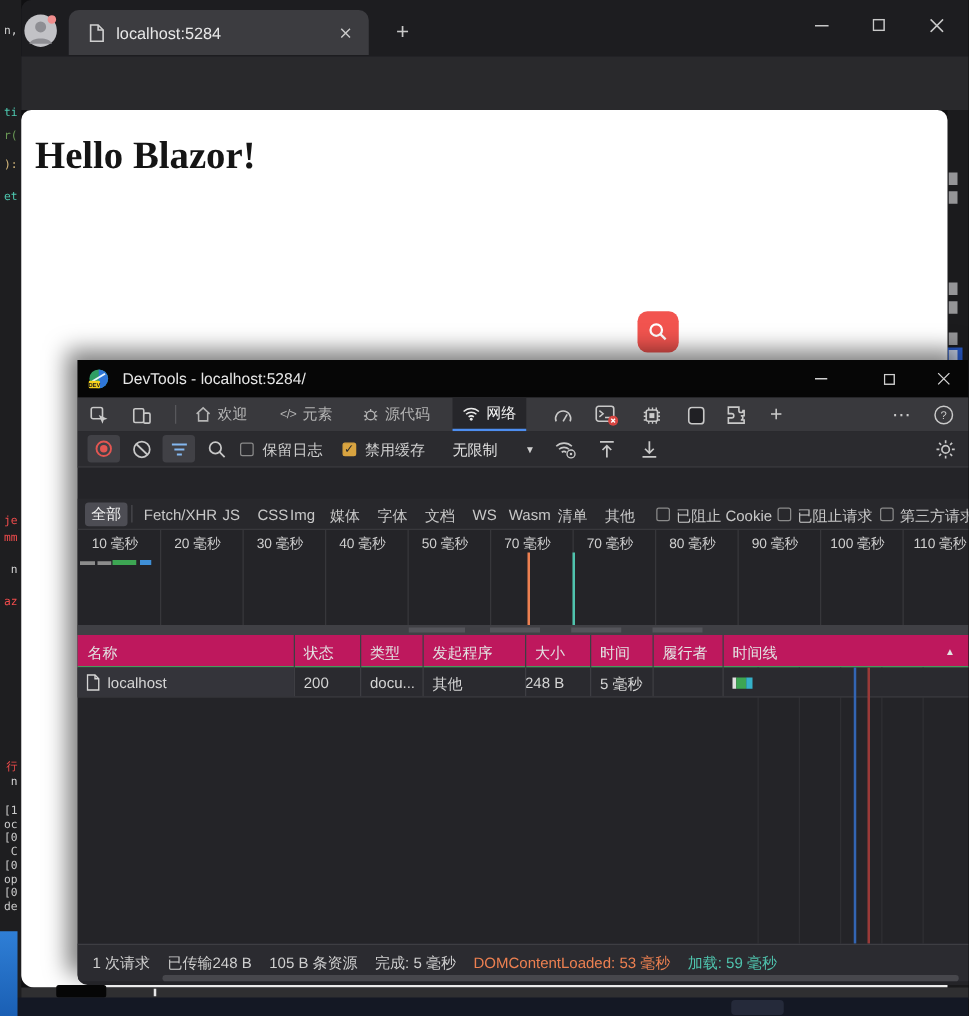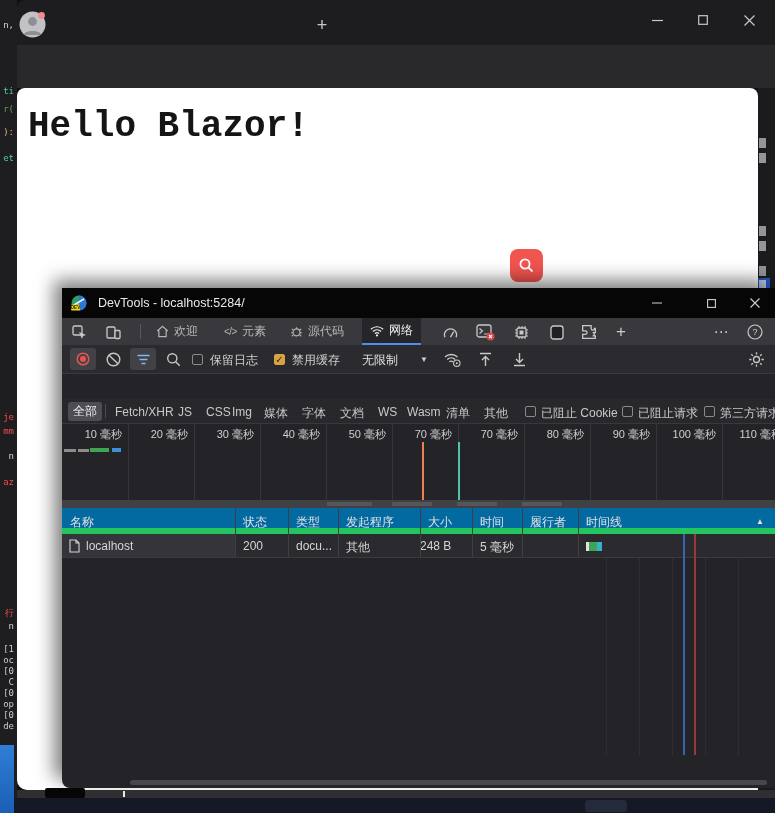--- a/index.html
+++ b/index.html
@@ -19,44 +19,44 @@
   .tab{position:absolute;left:38px;top:8px;width:240px;height:36px;background:#3c3c40;
        border-radius:8px 8px 0 0;display:flex;align-items:center;color:#e8e8e8;font-size:13px;}
   .btoolbar{position:absolute;left:0;top:45px;width:758px;height:43px;background:#29292c;}
   .tbico{position:absolute;top:52px;width:26px;height:28px;color:#c9c9c9;}
   .pill{position:absolute;left:135px;top:52px;width:290px;height:28px;background:#3b3b3f;border-radius:14px;
         display:flex;align-items:center;color:#e6e6e6;font-size:13px;}
   .winbtn{position:absolute;top:8px;width:36px;height:24px;color:#c8c8c8;}
   
   .page{position:absolute;left:0;top:88px;width:741px;height:702px;background:#ffffff;
         border-radius:8px 8px 0 10px;}
-  .page h1{margin:0;position:absolute;left:11px;top:18px;font-size:36px;font-weight:bold;color:#151515;
-           font-family:Liberation Mono, monospace;}
+  .page h1{margin:0;position:absolute;left:11px;top:18px;font-size:31px;font-weight:bold;color:#151515;
+           font-family:Liberation Serif, serif;}
   .page p{margin:0;position:absolute;left:11px;top:84px;font-size:17px;color:#1a1a1a;}
   .redbtn{position:absolute;left:493px;top:161px;width:33px;height:33px;background:#f2544f;border-radius:8px;}
   
   .devtools{left:62px;top:288px;width:713px;height:500px;background:#242428;border-bottom-left-radius:8px;
             box-shadow:-8px -8px 18px rgba(0,0,0,.5);overflow:hidden;color:#cfcfcf;font-size:12px;}
   .dt-title{position:absolute;left:0;top:0;width:713px;height:30px;background:#060606;color:#e8e8e8;
             font-size:12.5px;display:flex;align-items:center;}
   .dt-tabbar{position:absolute;left:0;top:30px;width:713px;height:27px;background:#39393d;}
   .dt-tab{position:absolute;top:0;height:27px;display:flex;align-items:center;gap:5px;color:#b5b5b5;}
   .dt-tab.active{color:#f2f2f2;background:#26262a;border-bottom:2px solid #4e8ef0;box-sizing:border-box;}
   .dt-toolbar{position:absolute;left:0;top:57px;width:713px;height:29px;background:#2b2b2f;border-bottom:1px solid #3a3a3e;box-sizing:border-box;}
   .toggle{position:absolute;top:3px;width:26px;height:22px;background:#414146;border-radius:3px;}
   .cb{position:absolute;width:11px;height:11px;border:1px solid #8a8a8a;border-radius:2px;background:transparent;box-sizing:border-box;}
   .cb.on{background:#d9a440;border-color:#d9a440;color:#2b2b2b;font-size:10px;line-height:10px;text-align:center;}
   .lbl{position:absolute;top:7px;color:#cfcfcf;white-space:nowrap;}
   .dt-filter{position:absolute;left:0;top:86px;width:713px;height:25px;background:#28282c;border-bottom:1px solid #38383c;box-sizing:border-box;}
   .dt-chips{position:absolute;left:0;top:111px;width:713px;height:25px;background:#28282c;border-bottom:1px solid #38383c;box-sizing:border-box;color:#c8c8c8;}
   .chip{position:absolute;top:6px;white-space:nowrap;}
   .overview{position:absolute;left:0;top:136px;width:713px;height:84px;background:#242428;overflow:hidden;}
   .gline{position:absolute;top:0;width:1px;height:76px;background:#37373b;}
-  .tick{position:absolute;top:3px;height:14px;width:60px;text-align:right;font-size:11px;color:#cfcfcf;white-space:nowrap;}
-  .hdr{position:absolute;left:0;top:220px;width:713px;height:26px;background:#0369a1;border-bottom:6px solid #22c55e;box-sizing:border-box;color:#e2e2e2;}
+  .tick{position:absolute;top:3px;height:14px;width:60px;text-align:center;font-size:11px;color:#cfcfcf;white-space:nowrap;}
+  .hdr{position:absolute;left:0;top:220px;width:713px;height:26px;background:#be185d;border-bottom:1px solid #22c55e;box-sizing:border-box;color:#e2e2e2;}
   .colsep{position:absolute;top:0;width:1px;height:26px;background:#3e3e43;}
   .hcell{position:absolute;top:6px;white-space:nowrap;}
   .rrow{position:absolute;left:0;top:246px;width:713px;height:24px;background:#2a2a2f;border-bottom:1px solid #3a3a3f;box-sizing:border-box;color:#d5d5d5;}
   .rcell{position:absolute;top:5px;white-space:nowrap;}
   .footer{position:absolute;left:0;top:467px;width:713px;height:30px;background:#2b2b30;border-top:1px solid #3e3e43;
           box-sizing:border-box;display:flex;align-items:center;gap:14px;padding-left:12px;color:#cfcfcf;white-space:nowrap;}
   .orange{color:#ed8051;} .teal{color:#4fc3ad;}
   
   .band{left:17px;top:790px;width:758px;height:9px;background:#2f2f31;}
   .taskbar{left:0;top:798px;width:775px;height:15px;background:#141824;}
@@ -104,20 +104,34 @@
 
       <div class="a" style="left:2px;top:11px;width:27px;height:27px">
         <svg width="27" height="27" viewBox="0 0 27 27">
           <circle cx="13.5" cy="13.5" r="13" fill="#c2c2c6"></circle>
           <circle cx="13.5" cy="10.5" r="4.4" fill="#8e8e93"></circle>
           <path d="M4.5 24c1.5-5.5 16.5-5.5 18 0z" fill="#8e8e93"></path>
           <circle cx="22.5" cy="4.5" r="3.4" fill="#f08d8d"></circle>
         </svg>
       </div>
 
+      <div class="tab">
+        <span class="ico" style="width:16px;height:16px;margin-left:14px">
+          <svg width="13" height="15" viewBox="0 0 13 15">
+              <path d="M1.5 1h6l4 4v9h-10z" fill="none" stroke="#cfcfcf" stroke-width="1.3"></path>
+              <path d="M7.5 1v4h4" fill="none" stroke="#cfcfcf" stroke-width="1.3"></path>
+            </svg>
+        </span>
+        <span style="margin-left:8px">localhost:5284</span>
+        <span class="ico" style="width:18px;height:18px;margin-left:auto;margin-right:10px">
+          <svg width="9" height="9" viewBox="0 0 9 9">
+              <path d="M1 1l7 7M8 1l-7 7" stroke="#c8c8c8" stroke-width="1.2"></path>
+            </svg>
+        </span>
+      </div>
 
       <div class="a ico" style="left:292px;top:12px;width:26px;height:26px;color:#c8c8c8;font-size:18px">+</div>
 
       <div class="winbtn ico" style="left:622px">
         <svg width="11" height="11" viewBox="0 0 11 11">
             <path d="M0 5.5h11" stroke="#c8c8c8" stroke-width="1.2"></path>
           </svg>
       </div>
       <div class="winbtn ico" style="left:668px">
         <svg width="10" height="10" viewBox="0 0 10 10">
@@ -499,20 +513,28 @@
       <div class="colsep" style="left:276px;height:23px"></div>
         <div class="colsep" style="left:358px;height:23px"></div>
       <div class="colsep" style="left:410px;height:23px"></div>
         <div class="colsep" style="left:460px;height:23px"></div>
       <div class="colsep" style="left:516px;height:23px"></div>
     </div>
 
     <div class="a" style="left:621px;top:246px;width:2px;height:221px;background:#3365b3"></div>
     <div class="a" style="left:632px;top:246px;width:2px;height:221px;background:#9a3a38"></div>
 
+    <div class="footer">
+      <span>1 次请求</span>
+      <span>已传输248 B</span>
+      <span>105 B 条资源</span>
+      <span>完成: 5 毫秒</span>
+      <span class="orange">DOMContentLoaded: 53 毫秒</span>
+      <span class="teal">加载: 59 毫秒</span>
+    </div>
 
     <div class="a" style="left:68px;top:492px;width:637px;height:5px;background:#47474c;border-radius:3px"></div>
   </div>
 
   <div class="a band"></div>
   <div class="a" style="left:45px;top:788px;width:40px;height:10px;background:#060606;border-radius:2px"></div>
   <div class="a" style="left:123px;top:791px;width:2px;height:6px;background:#e8e8e8"></div>
   <div class="a taskbar">
 
     <div class="a" style="left:585px;top:2px;width:42px;height:12px;background:#252a3a;border-radius:3px"></div>

